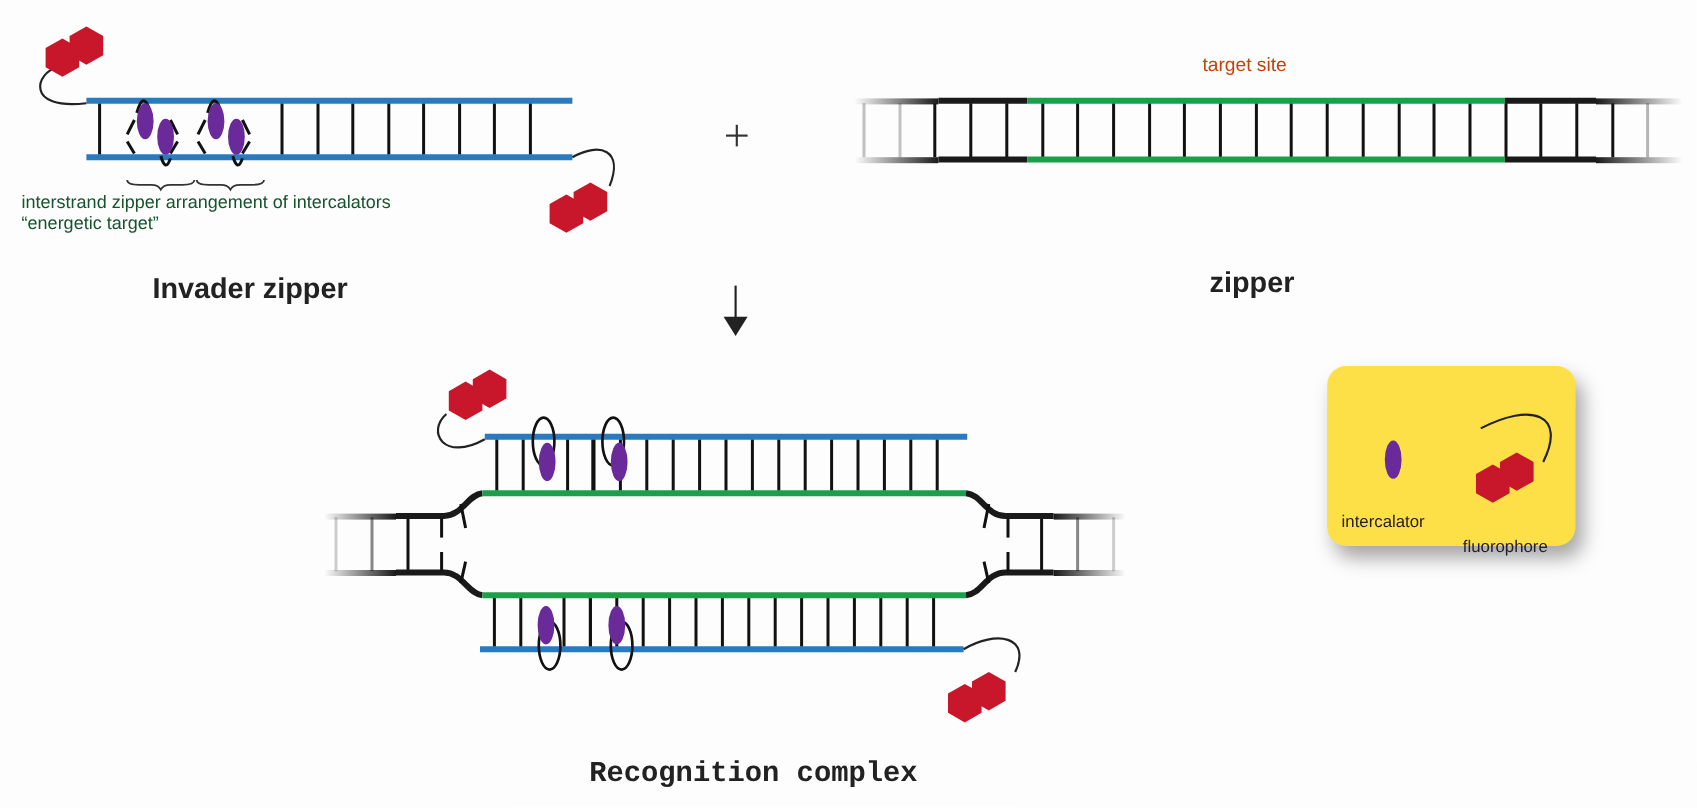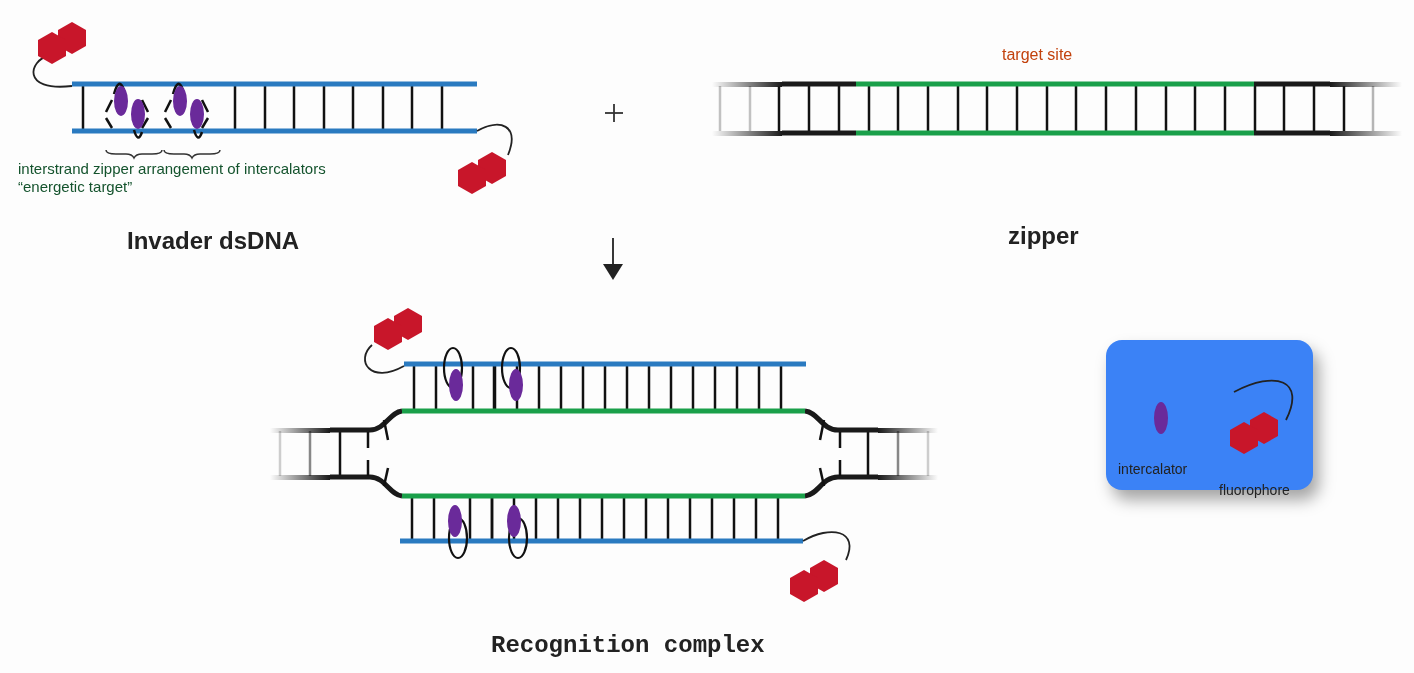--- a/index.html
+++ b/index.html
@@ -3,21 +3,21 @@
 <meta charset="utf-8">
 <style>
   html, body { margin: 0; padding: 0; background: #ffffff; }
   body { width: 1414px; height: 673px; position: relative; overflow: hidden; font-family: "Liberation Sans", sans-serif; }
   #stage { position: absolute; left: 0; top: 0; width: 1414px; height: 673px; background: #fdfdfd; }
   svg { position: absolute; left: 0; top: 0; }
   .lbl { position: absolute; white-space: nowrap; color: #222; }
   .note { font-size: 15px; color: #14532d; text-align: left; line-height: 18px; }
   .title { font-size: 24px; font-weight: bold; color: #222; }
   .target { font-size: 16px; color: #c2410c; }
-  .legend-box { position: absolute; left: 1106px; top: 340px; width: 207px; height: 150px; background: #3b82f6; border-radius: 16px; box-shadow: 6px 10px 16px rgba(0,0,0,0.35); }
+  .legend-box { position: absolute; left: 1106px; top: 305px; width: 207px; height: 150px; background: #fde047; border-radius: 16px; box-shadow: 6px 10px 16px rgba(0,0,0,0.35); }
   .legend-lbl { position: absolute; font-size: 14px; color: #222; }
 </style>
 </head>
 <body>
 
 <div id="stage">
   <svg id="art" width="1414" height="673" viewBox="0 0 1414 673">
     <defs>
       <linearGradient id="fadeL" x1="0" x2="1" y1="0" y2="0">
         <stop offset="0" stop-color="#1a1a1a" stop-opacity="0"></stop>
@@ -218,21 +218,21 @@
     <g>
       <line x1="605" y1="113" x2="623" y2="113" stroke="#333" stroke-width="1.8"></line>
       <line x1="614" y1="104" x2="614" y2="122" stroke="#333" stroke-width="1.8"></line>
     </g>
   </svg>
 
   <div class="lbl note" style="left:18px; top:160px; width:340px;">
     <div>interstrand zipper arrangement of intercalators</div>
     <div>“energetic target”</div>
   </div>
-  <div class="lbl title" style="left:127px; top:227px;">Invader dsDNA</div>
+  <div class="lbl title" style="left:127px; top:227px;">Invader zipper</div>
   <div class="lbl target" style="left:1002px; top:46px;">target site</div>
   <div class="lbl title" style="left:1008px; top:222px;">zipper</div>
   <div class="lbl title" style="left:491px; top:632px;font-family:Liberation Mono, monospace;">Recognition complex</div>
 
   <div class="legend-box">
     <svg width="207" height="150" viewBox="0 0 207 150" style="position:absolute;left:0;top:0;">
       <ellipse cx="55" cy="78" rx="7" ry="16" fill="#6a2a9a"></ellipse>
       <path d="M128,52 C170,30 200,40 180,80" fill="none" stroke="#222" stroke-width="1.8"></path>
       <g fill="#c8162a" transform="translate(148,90)">
           <use href="#hexpair"></use>

